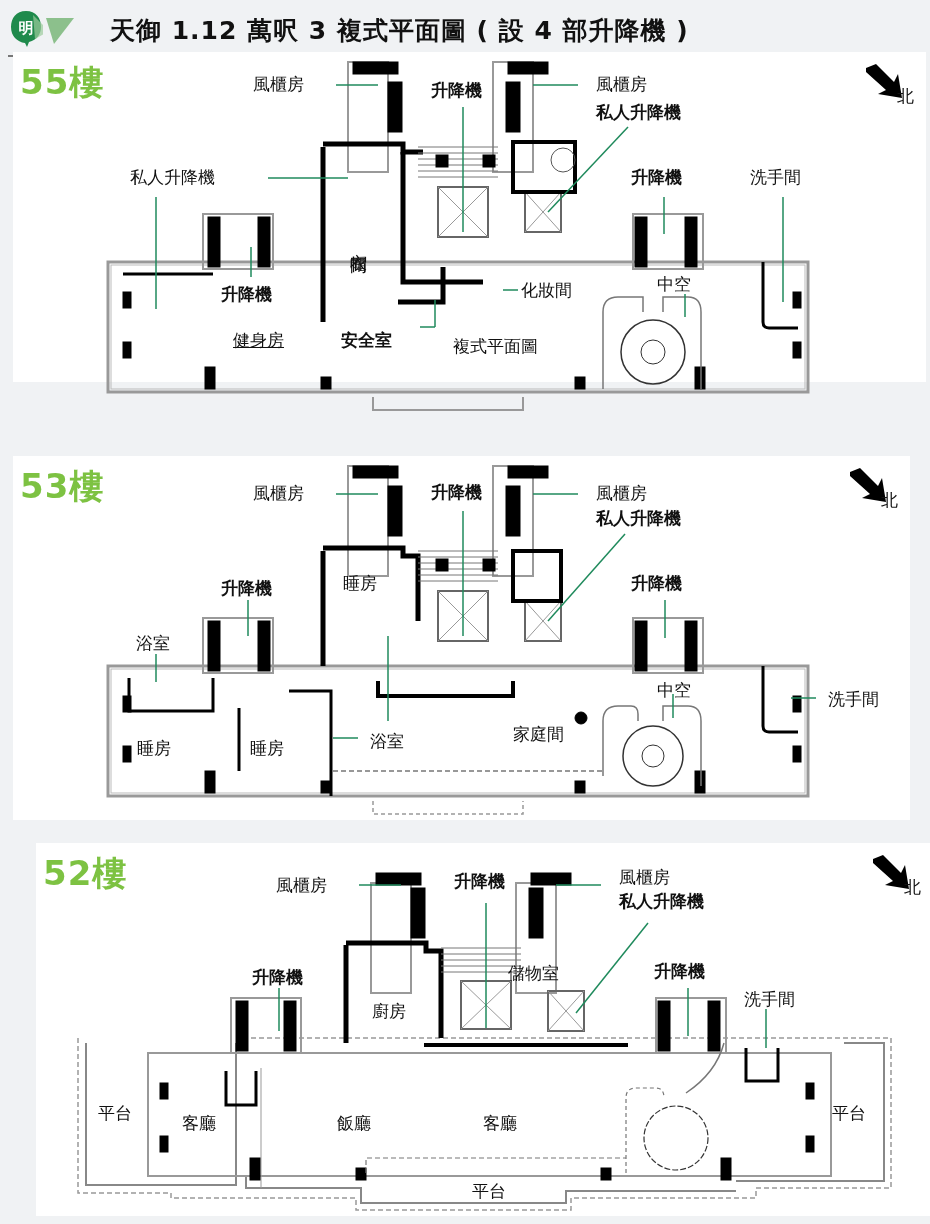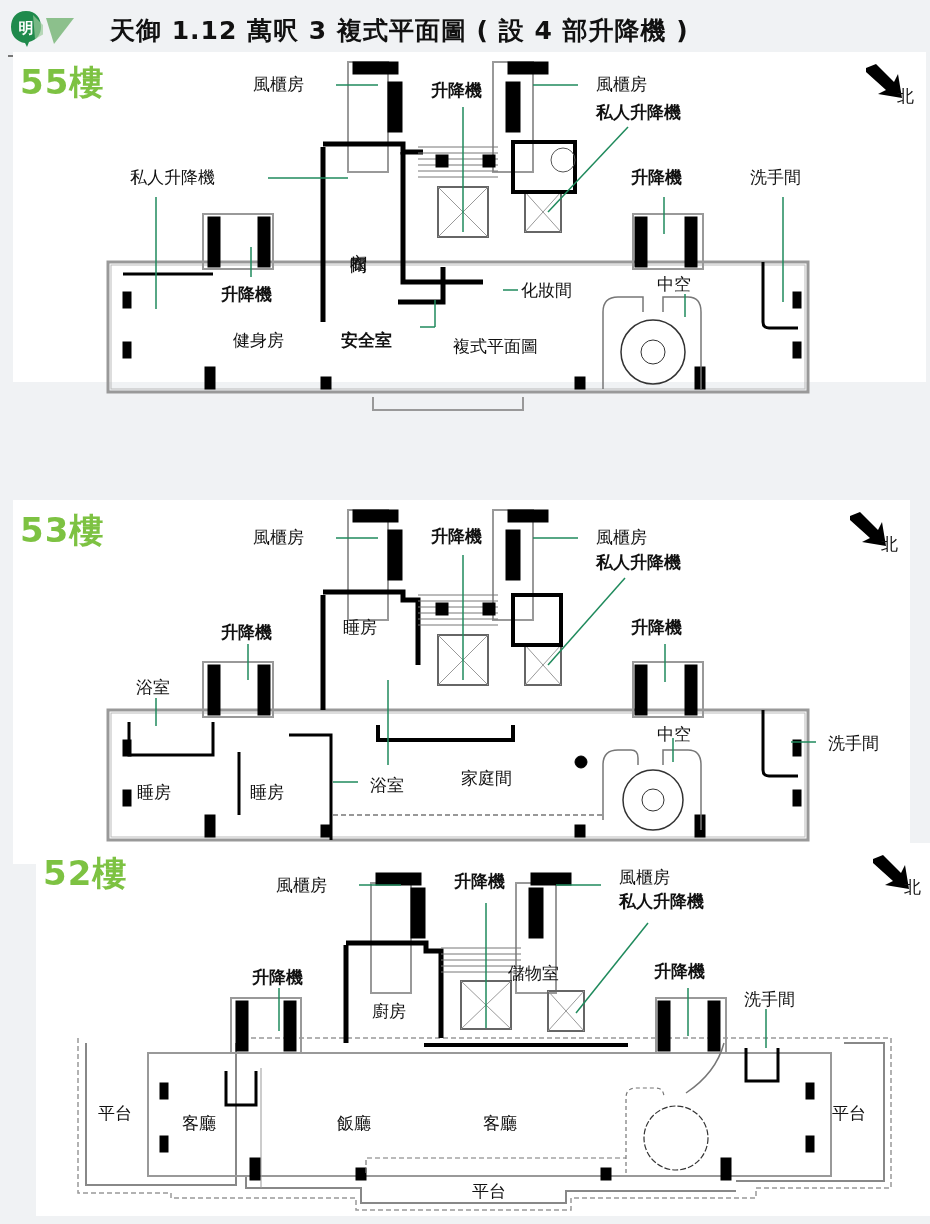--- a/index.html
+++ b/index.html
@@ -120,26 +120,26 @@
   <div class="lbl b" style="left:418px;top:28px;">升降機</div>
   <div class="lbl" style="left:583px;top:22px;">風櫃房</div>
   <div class="lbl b" style="left:583px;top:50px;">私人升降機</div>
   <div class="lbl" style="left:117px;top:115px;">私人升降機</div>
   <div class="lbl b" style="left:618px;top:115px;">升降機</div>
   <div class="lbl" style="left:737px;top:115px;">洗手間</div>
   <div class="lbl v" style="left:336px;top:188px;">衣帽間</div>
   <div class="lbl b" style="left:208px;top:232px;">升降機</div>
   <div class="lbl" style="left:508px;top:228px;">化妝間</div>
   <div class="lbl" style="left:644px;top:222px;">中空</div>
-  <div class="lbl" style="left:220px;top:278px;">健身房</div>
+  <div class="lbl" style="left:220px;top:278px;text-decoration:underline;">健身房</div>
   <div class="lbl" style="left:328px;top:278px;font-weight:bold;">安全室</div>
   <div class="lbl" style="left:440px;top:284px;">複式平面圖</div>
 </div>
 
-<div class="panel" style="top:456px;height:364px;margin-top:44px;">
+<div class="panel" style="top:456px;height:364px;">
   <svg class="plan" width="897" height="364">
     <g stroke="#000" fill="none">
       <rect x="95" y="210" width="700" height="130" stroke="#999" stroke-width="3"></rect>
       <rect x="98" y="213" width="694" height="124" stroke="#bbb" stroke-width="1"></rect>
       <rect x="335" y="10" width="40" height="110" stroke="#999" stroke-width="2"></rect>
       <rect x="480" y="10" width="40" height="110" stroke="#999" stroke-width="2"></rect>
       <rect x="340" y="10" width="45" height="12" fill="#000"></rect>
       <rect x="495" y="10" width="40" height="12" fill="#000"></rect>
       <rect x="375" y="30" width="14" height="50" fill="#000"></rect>
       <rect x="493" y="30" width="14" height="50" fill="#000"></rect>
@@ -210,21 +210,21 @@
   <div class="lbl b" style="left:583px;top:52px;">私人升降機</div>
   <div class="lbl" style="left:330px;top:117px;">睡房</div>
   <div class="lbl b" style="left:208px;top:122px;">升降機</div>
   <div class="lbl b" style="left:618px;top:117px;">升降機</div>
   <div class="lbl" style="left:123px;top:177px;">浴室</div>
   <div class="lbl" style="left:644px;top:224px;">中空</div>
   <div class="lbl" style="left:815px;top:233px;">洗手間</div>
   <div class="lbl" style="left:124px;top:282px;">睡房</div>
   <div class="lbl" style="left:237px;top:282px;">睡房</div>
   <div class="lbl" style="left:357px;top:275px;">浴室</div>
-  <div class="lbl" style="left:448px;top:268px;text-align:center;">家庭間</div>
+  <div class="lbl" style="left:500px;top:268px;text-align:center;">家庭間</div>
 </div>
 
 <div class="panel" style="top:843px;height:373px;margin-left:23px;">
   <svg class="plan" width="897" height="373">
     <g stroke="#000" fill="none">
 
       <path d="M42 195 L42 350 L135 350 L135 355 L320 355 L320 367 L535 367 L535 355 L720 355 L720 345 L855 345 L855 195 L200 195" stroke="#999" stroke-width="1.5" stroke-dasharray="5 3"></path>
       <path d="M50 200 L50 342 L200 342 L200 200" stroke="#888" stroke-width="2"></path>
       <path d="M808 200 L848 200 L848 338 L700 338" stroke="#888" stroke-width="2"></path>
       <path d="M210 332 L210 345 L325 345 L325 360 L530 360 L530 348 L700 348" stroke="#888" stroke-width="2"></path>

